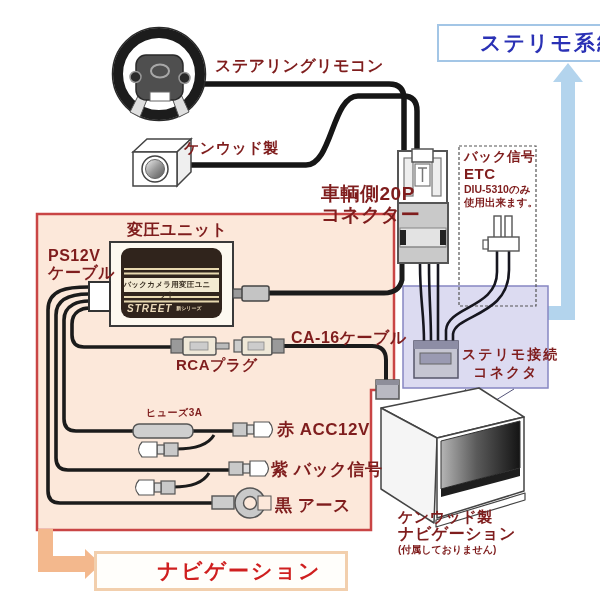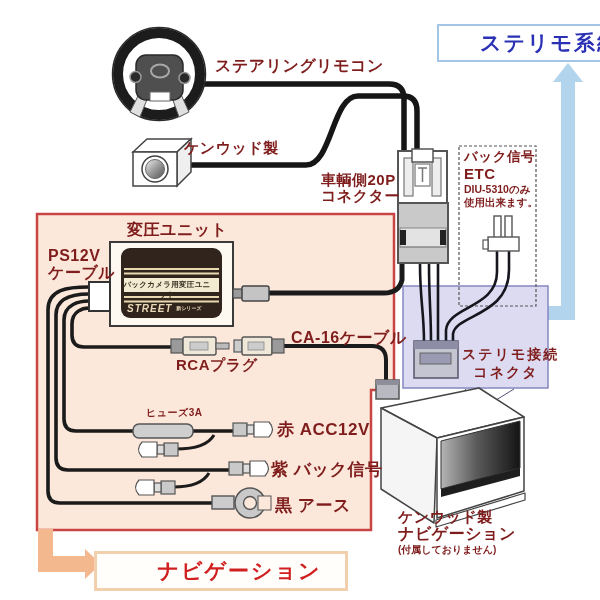--- a/index.html
+++ b/index.html
@@ -218,21 +218,21 @@
       <circle cx="155" cy="169" r="9.5" fill="url(#lensGrad)" stroke="#666" stroke-width="1"></circle>
     </g>
   </svg>
 
   <div class="badge" id="sterimo-badge">ステリモ系統</div>
   <div class="badge" id="backcam-badge">ナビゲーション</div>
 
   <div class="lbl" style="left:215px;top:57px;font-size:16px">ステアリングリモコン</div>
   <div class="lbl" style="left:184px;top:140px;font-size:15px">ケンウッド製</div>
 
-  <div class="lbl" style="left:321px;top:172px;font-size:15px">
+  <div class="lbl" style="left:321px;top:184px;font-size:19px">
     <span class="ln">車輌側20P</span>
     <span class="ln">コネクター</span>
   </div>
 
   <div class="lbl" style="left:127px;top:221px;font-size:16px">変圧ユニット</div>
 
   <div class="lbl" style="left:48px;top:247px;font-size:16px">
     <span class="ln">PS12V</span>
     <span class="ln">ケーブル</span>
   </div>

